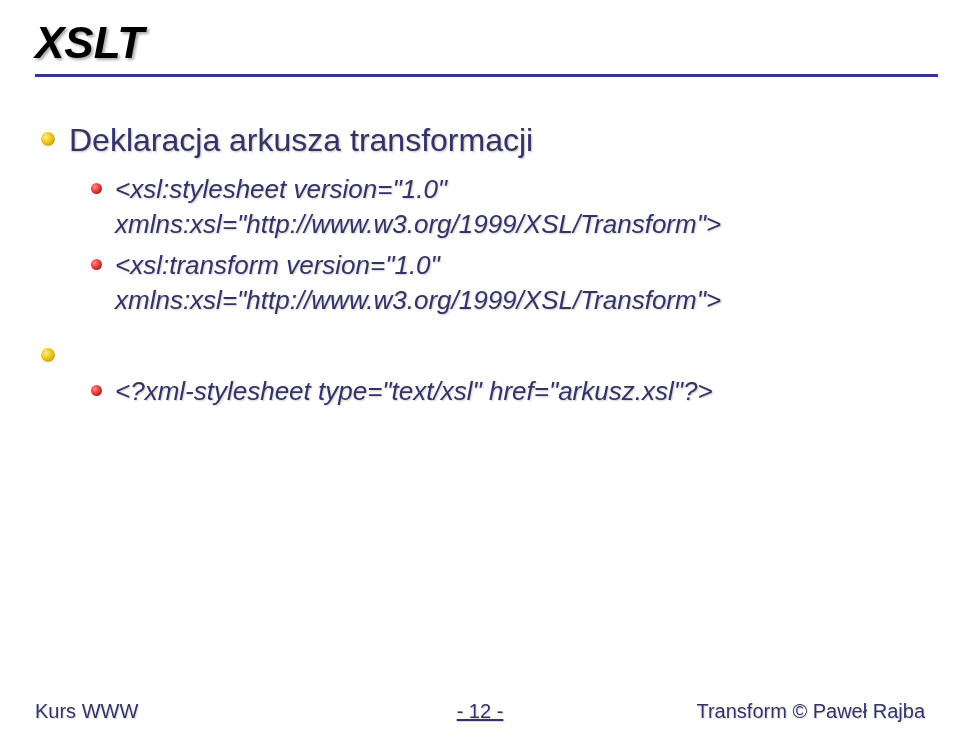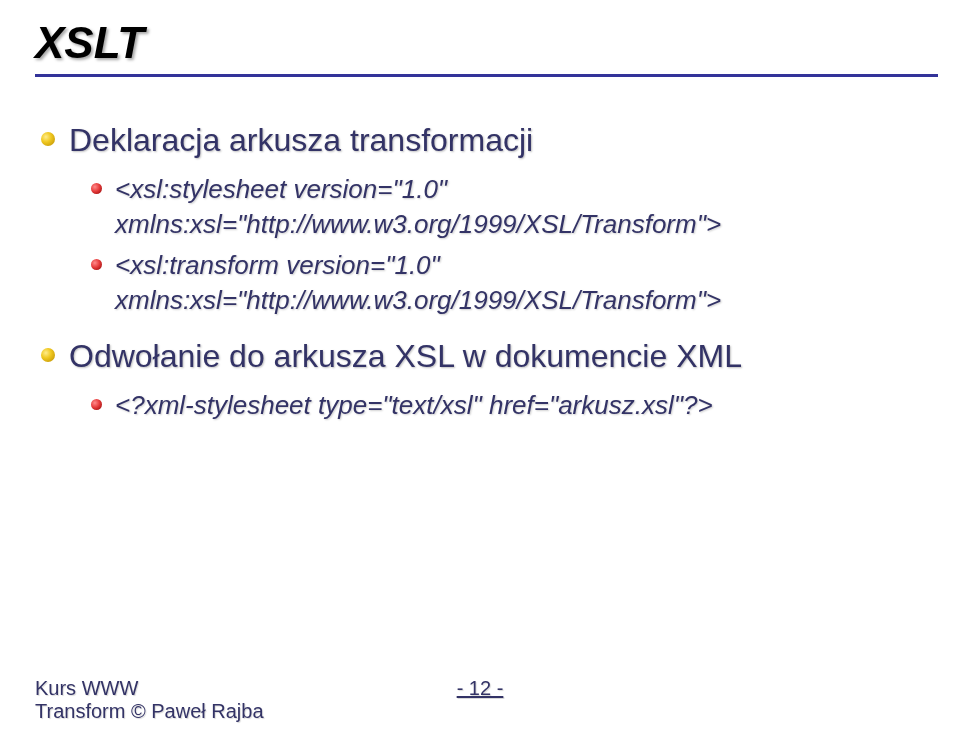--- a/index.html
+++ b/index.html
@@ -83,21 +83,20 @@
   .footer {
     position: absolute;
     bottom: 22px;
     left: 35px;
     right: 35px;
     display: flex;
     justify-content: space-between;
     font-size: 20px;
     color: #333366;
     text-shadow: 1px 1px 1px rgba(0,0,0,0.15);
-    flex-direction: column;
   }
   .footer-center {
     position: absolute;
     left: 50%;
     transform: translateX(-50%);
     text-decoration: underline;
   }
 </style>
 </head>
 <body>
@@ -120,21 +119,20 @@
         <span class="txt2">&lt;xsl:stylesheet version="1.0" xmlns:xsl="http://www.w3.org/1999/XSL/Transform"&gt;</span>
       </div>
       <div class="level2">
         <span class="dot2"></span>
         <span class="txt2">&lt;xsl:transform version="1.0" xmlns:xsl="http://www.w3.org/1999/XSL/Transform"&gt;</span>
       </div>
     </div>
 
     <div class="level1">
       <span class="dot1"></span>
-      <span class="txt1">Odwołanie do arkusza XSL w dokumencie XML</span>
     </div>
 
     <div class="level2-group">
       <div class="level2">
         <span class="dot2"></span>
         <span class="txt2">&lt;?xml-stylesheet type="text/xsl" href="arkusz.xsl"?&gt;</span>
       </div>
     </div>
 
   </div>

